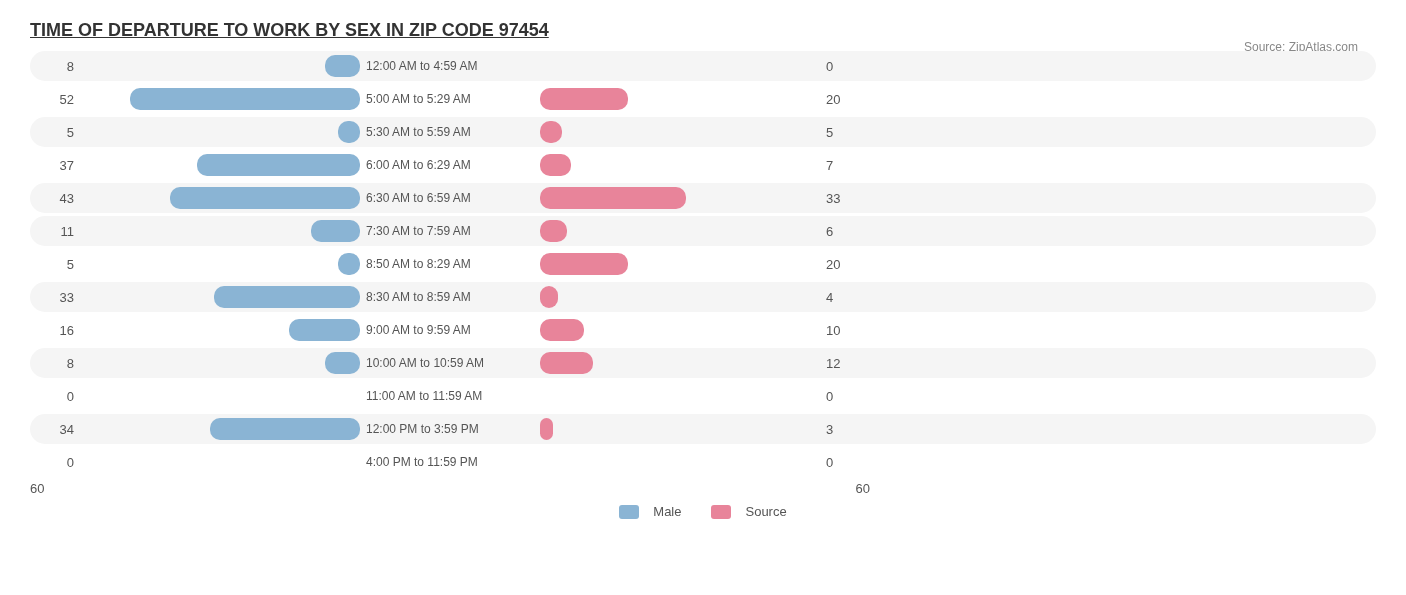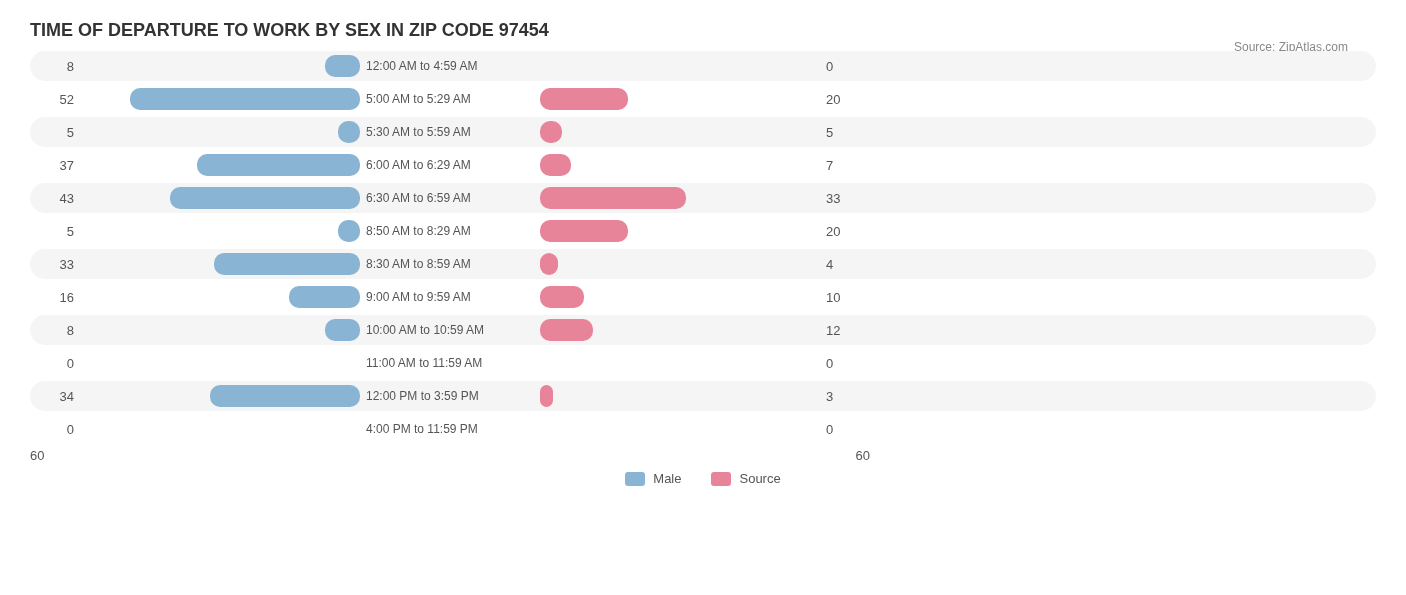--- a/index.html
+++ b/index.html
@@ -8,25 +8,26 @@
       background: #fff;
       width: 1406px;
       min-height: 595px;
       padding: 20px 30px;
     }
     .chart-title {
       font-size: 18px;
       font-weight: bold;
       color: #333;
       margin-bottom: 4px;
+      text-decoration: underline;
     }
     .source {
       position: absolute;
       top: 20px;
-      right: 28px;
+      right: 18px;
       font-size: 12px;
       color: #888;
     }
     .chart-container {
       position: relative;
       margin-top: 10px;
     }
     .row {
       display: flex;
       align-items: center;
@@ -115,21 +116,21 @@
       justify-content: center;
       gap: 30px;
       margin-top: 8px;
       font-size: 13px;
       color: #555;
       width: 100%;
     }
     .legend-item {
       display: flex;
       align-items: center;
-      gap: 8px;
+      gap: 14px;
     }
     .legend-swatch {
       width: 20px;
       height: 14px;
       border-radius: 3px;
     }
     
     
   </style>
 </head>
@@ -199,20 +200,33 @@
       <div class="male-bar-container">
         <div class="male-bar" style="width:190px;"></div>
       </div>
       <div class="label">6:30 AM to 6:59 AM</div>
       <div class="female-bar-container">
         <div class="female-bar" style="width:146px;"></div>
       </div>
       <div class="female-val">33</div>
     </div>
   </div>
+        <div class="row row-bg-light">
+    <div class="row-inner">
+      <div class="male-val">11</div>
+      <div class="male-bar-container">
+        <div class="male-bar" style="width:49px;"></div>
+      </div>
+      <div class="label">7:30 AM to 7:59 AM</div>
+      <div class="female-bar-container">
+        <div class="female-bar" style="width:27px;"></div>
+      </div>
+      <div class="female-val">6</div>
+    </div>
+  </div>
         <div class="row">
     <div class="row-inner">
       <div class="male-val">5</div>
       <div class="male-bar-container">
         <div class="male-bar" style="width:22px;"></div>
       </div>
       <div class="label">8:50 AM to 8:29 AM</div>
       <div class="female-bar-container">
         <div class="female-bar" style="width:88px;"></div>
       </div>

